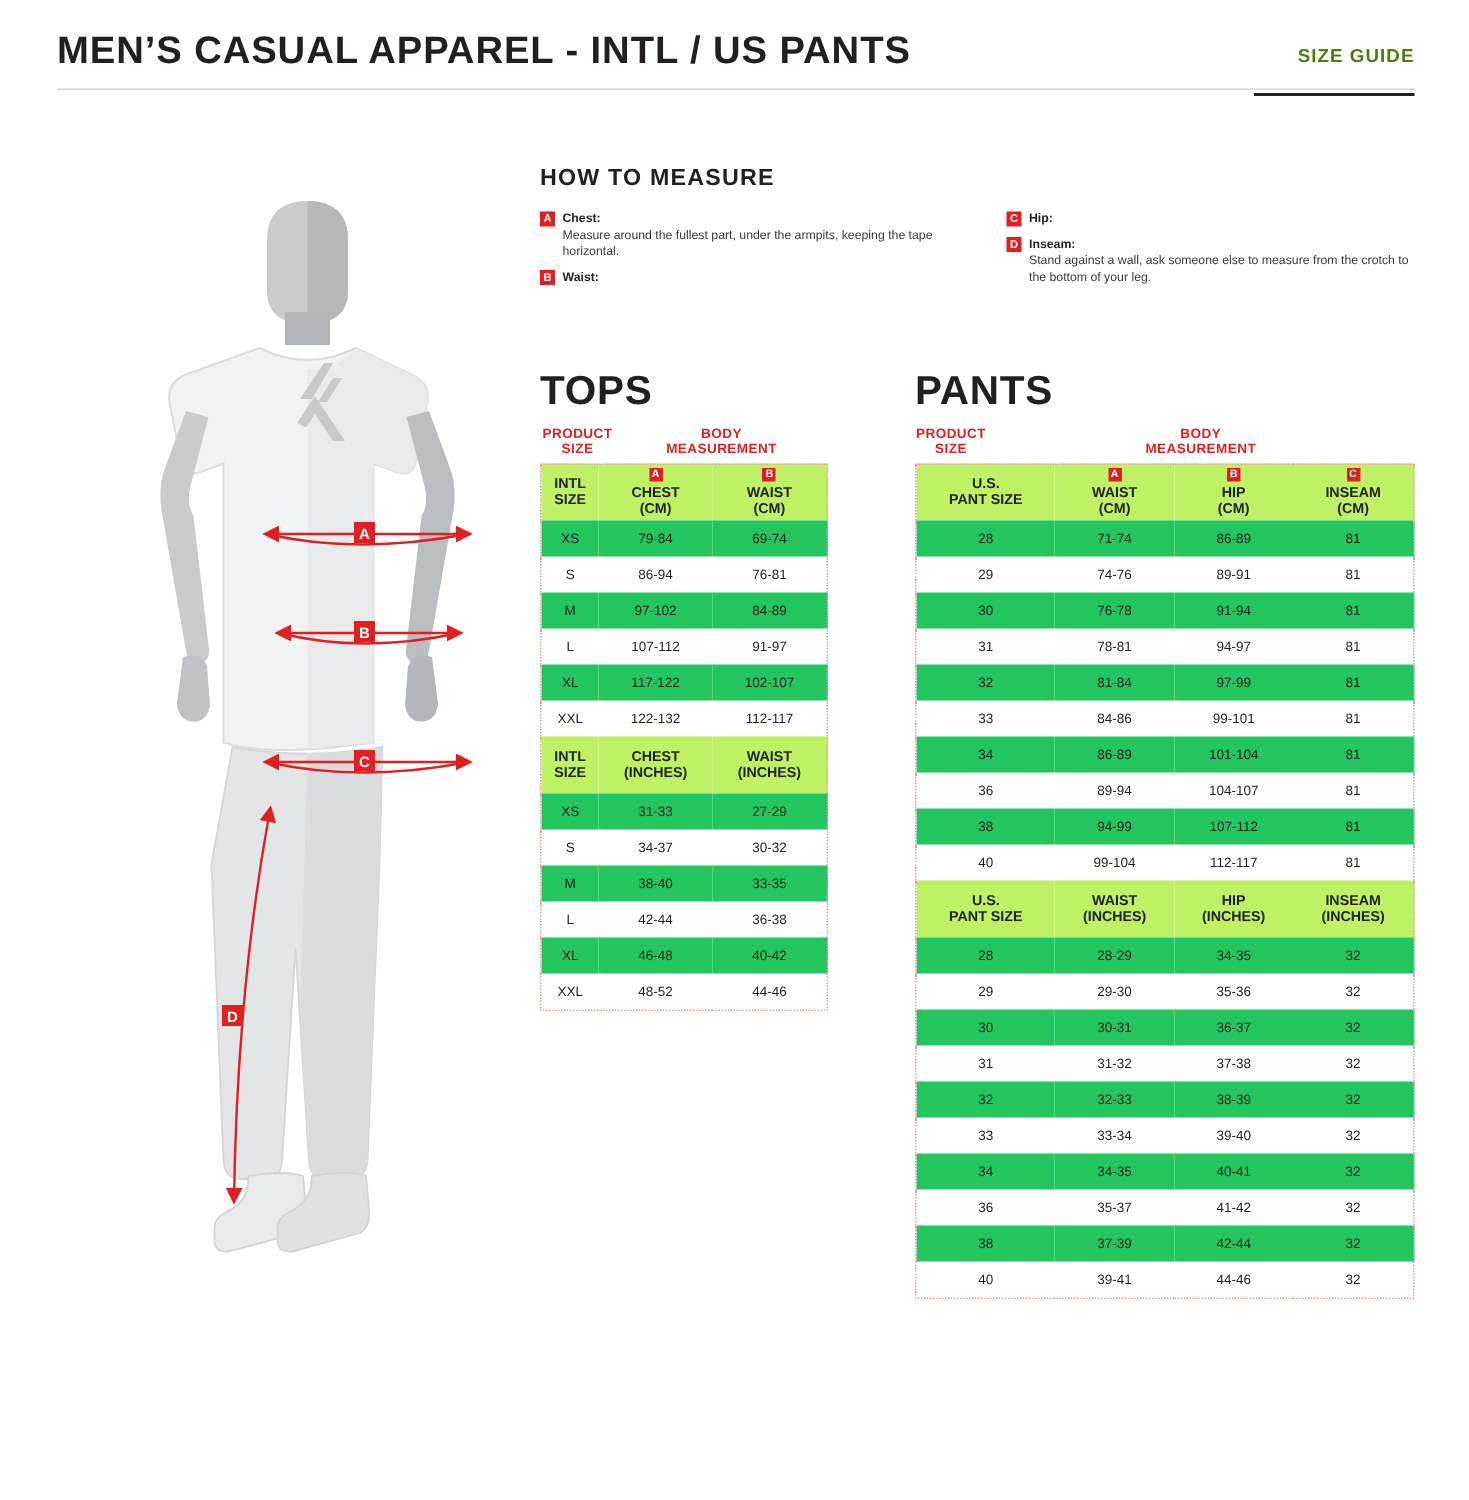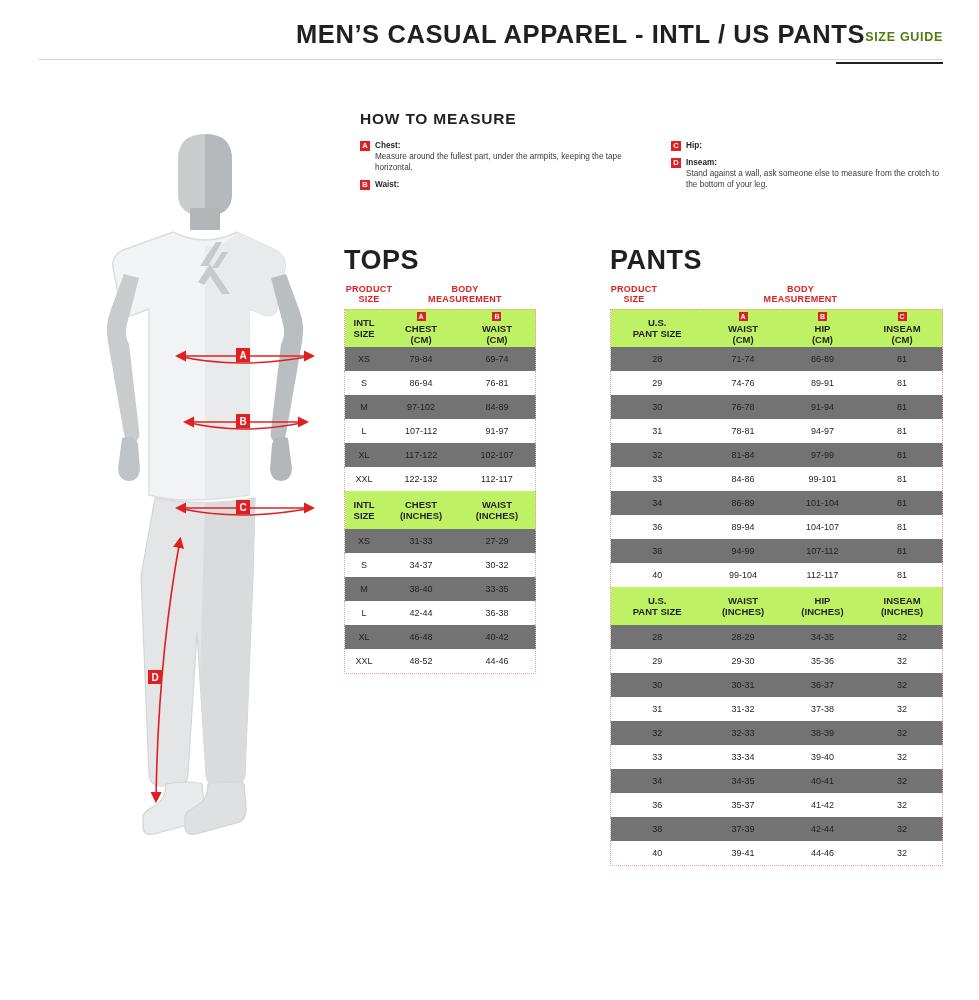--- a/index.html
+++ b/index.html
@@ -18,21 +18,21 @@
 
   
   .header {
     position: absolute;
     left: 38px; top: 20px;
     width: 905px;
   }
   .header-row {
     display: flex;
     align-items: flex-end;
-    justify-content: flex-end;
+    justify-content: space-between;
   }
   .title {
     font-size: 25.5px;
     font-weight: bold;
     letter-spacing: 0.6px;
     color: #231f20;
     line-height: 1.1;
     margin: 0;
   }
   .size-guide {
@@ -94,21 +94,21 @@
     line-height: 10px;
     text-align: center;
     margin-right: 5px;
     margin-top: 1px;
   }
   .howto-text { font-size: 8.2px; line-height: 1.35; color: #3a3a3a; }
   .howto-text .lbl { font-weight: bold; color: #231f20; display: block; }
 
   
   .section { position: absolute; }
-  .section.tops { left: 344px; top: 245px; width: 192px; }
+  .section.tops { left: 360px; top: 245px; width: 192px; }
   .section.pants { left: 610px; top: 245px; width: 333px; }
 
   .section h1 {
     font-size: 27px;
     font-weight: bold;
     letter-spacing: 0.5px;
     margin: 0 0 8px 0;
     color: #231f20;
   }
 
@@ -132,21 +132,21 @@
     border: 1px dotted #e8a0a0;
   }
   td, th {
     text-align: center;
     font-size: 9px;
     color: #231f20;
     padding: 0;
     height: 24px;
     font-weight: normal;
   }
-  tr.shade td { background: #737373; }
+  tr.shade td { background: #22c55e; }
   tr.colhead td, tr.colhead th {
     height: 38px;
     font-weight: bold;
     font-size: 9.5px;
     line-height: 1.2;
     background: #bef264;
   }
   .abc {
     display: block;
     width: 9px; height: 9px;

